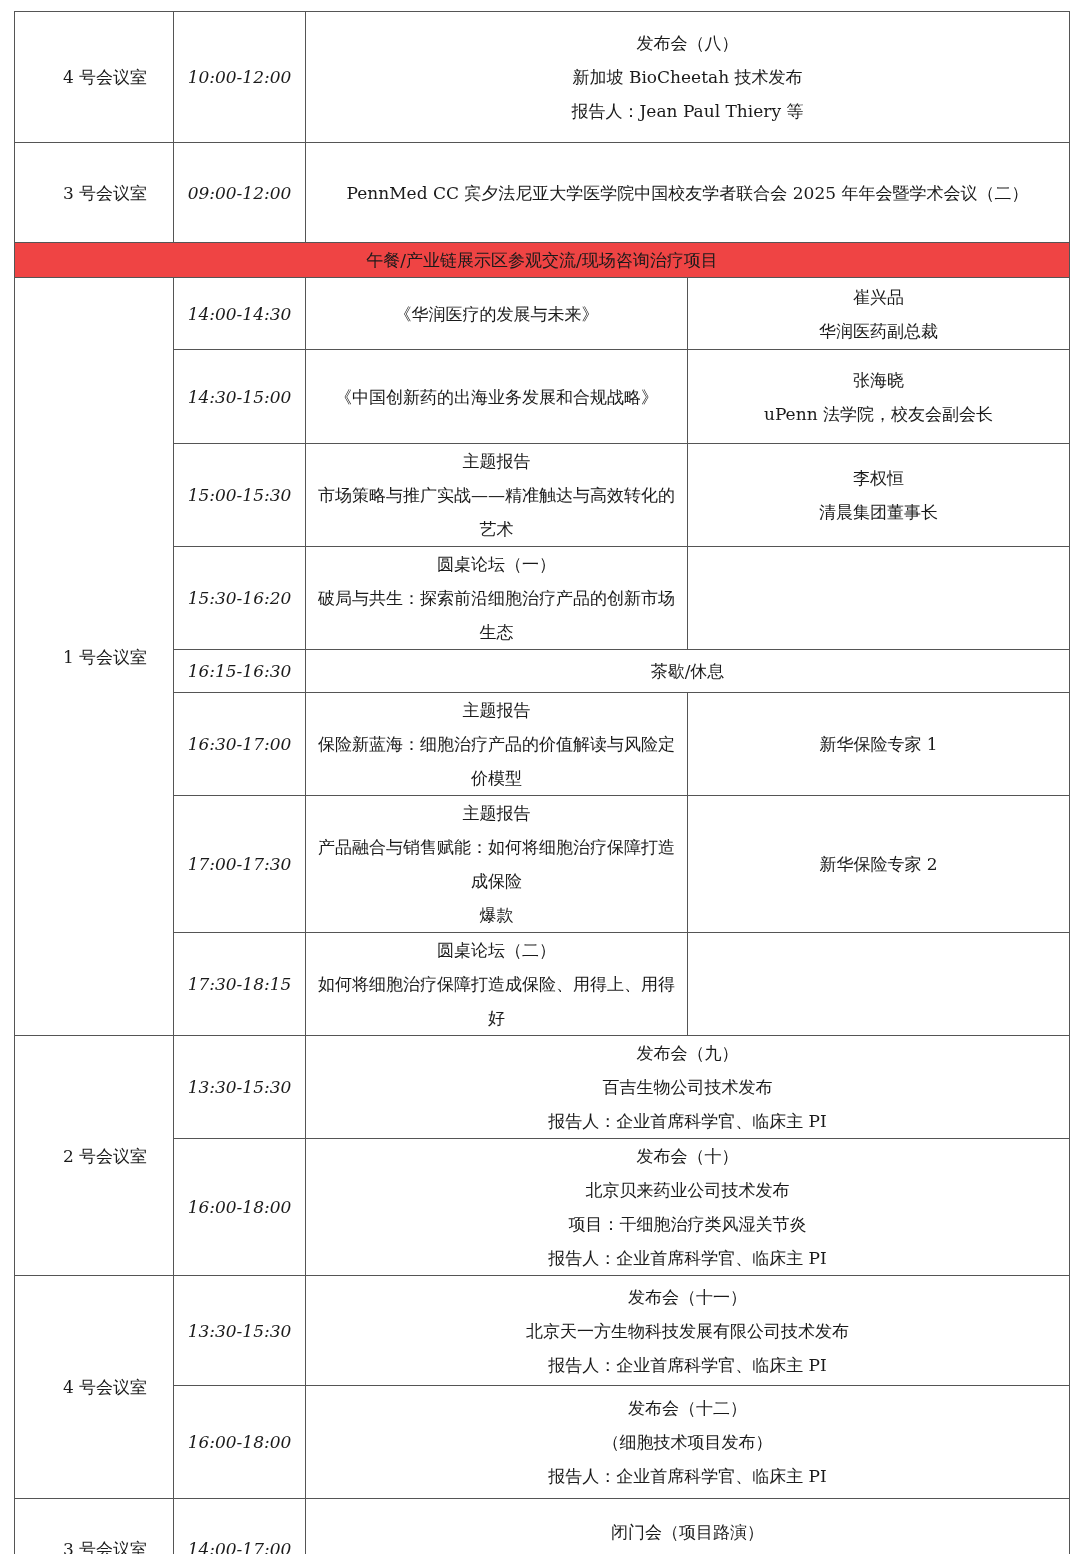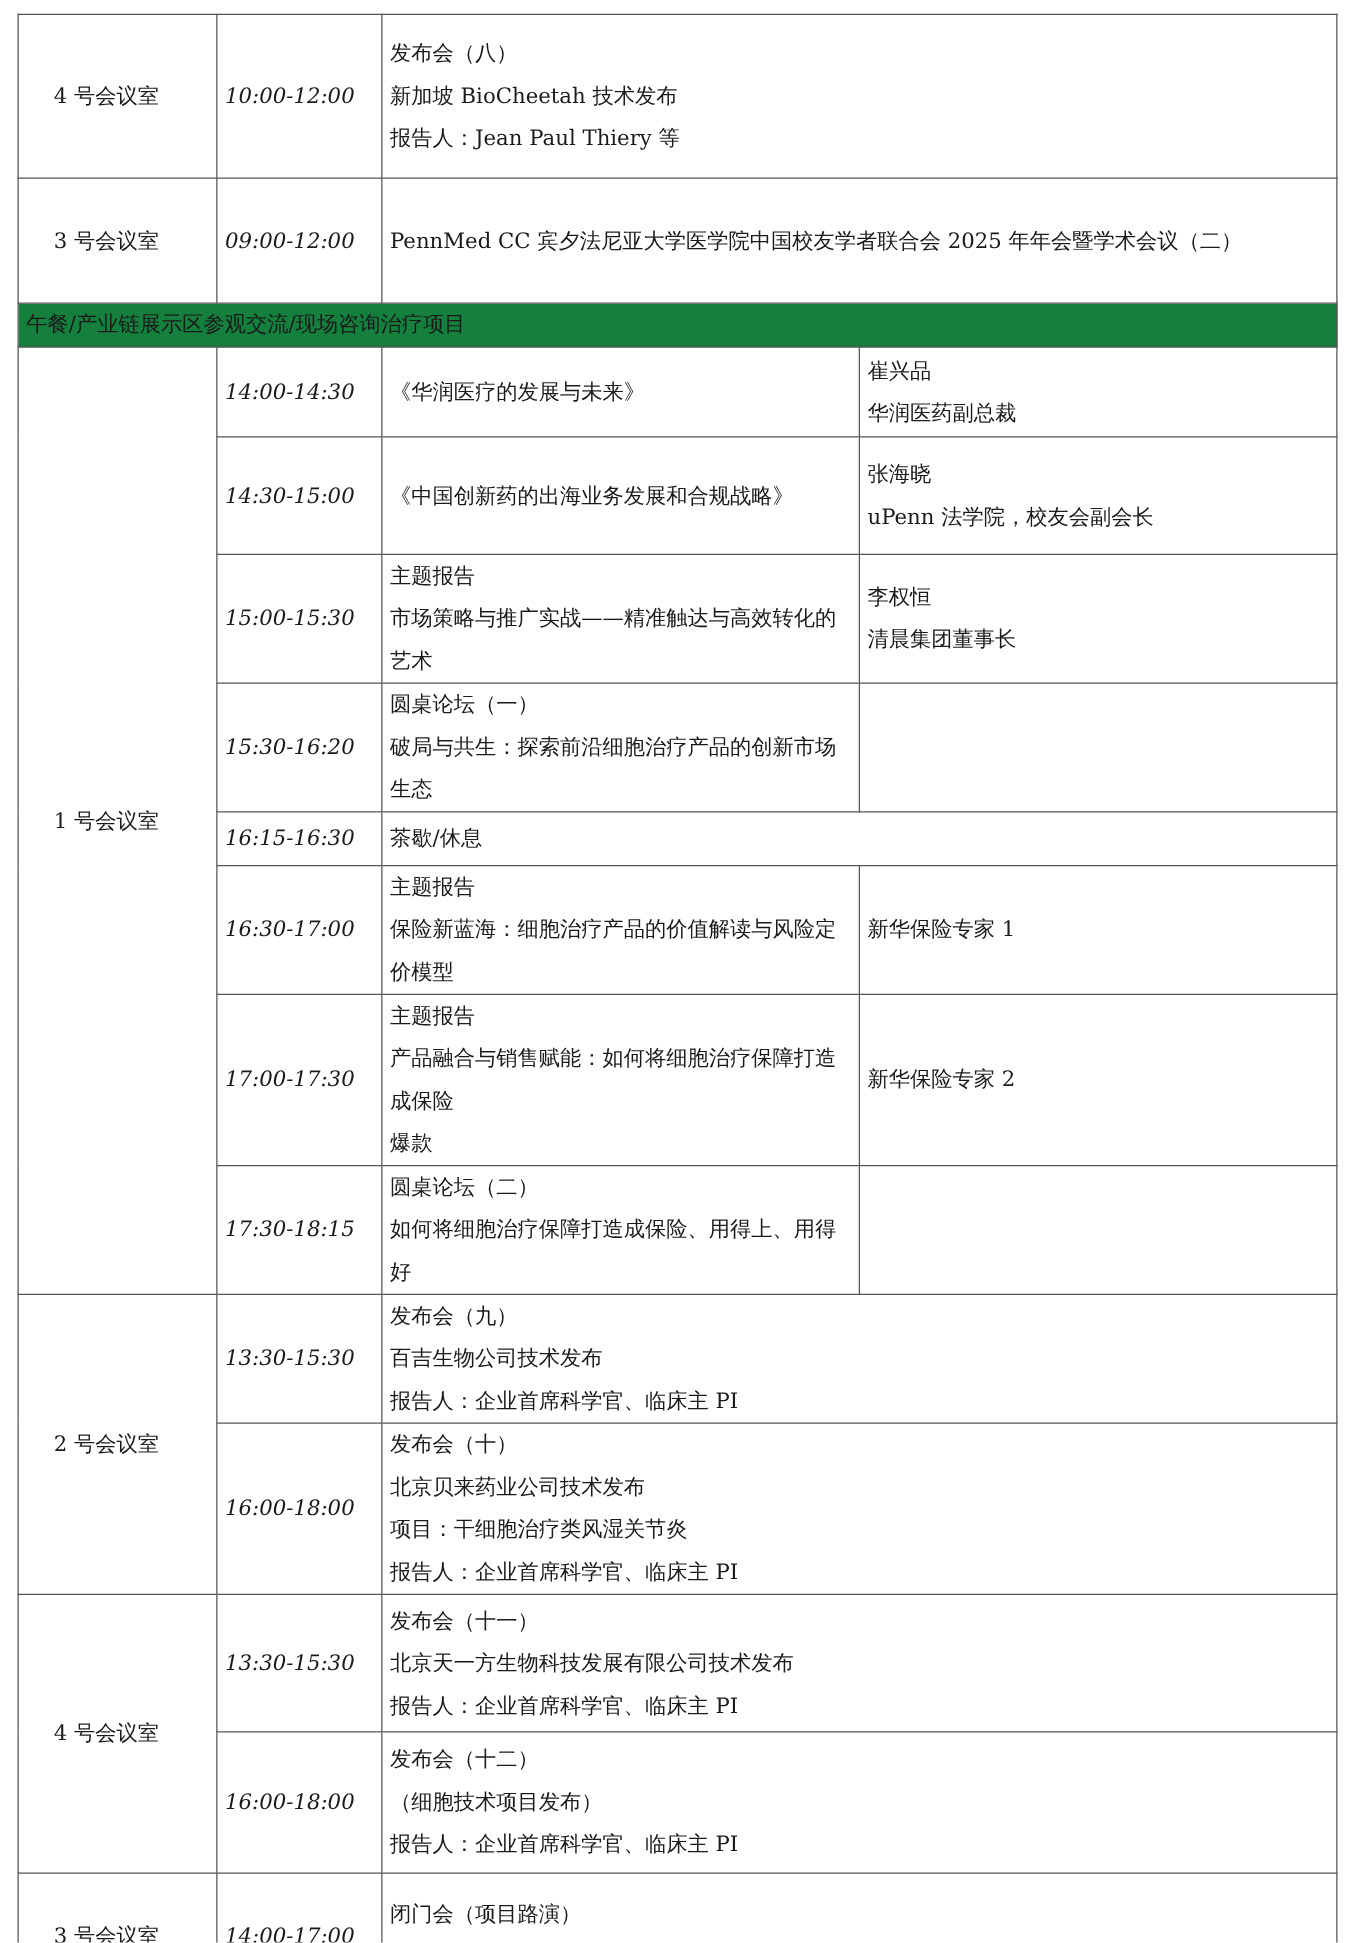--- a/index.html
+++ b/index.html
@@ -1,26 +1,26 @@
 <!DOCTYPE html>
 <html><head>
 <meta charset="utf-8">
 <style>
   html, body { margin: 0; padding: 0; background: #ffffff; }
   body { width: 1080px; height: 1554px; position: relative; overflow: hidden;
          font-family: "DejaVu Serif", "Liberation Serif", serif; color: #1a1a1a; }
   #schedule { position: absolute; left: 14px; top: 11px; width: 1056px;
               border-collapse: collapse; table-layout: fixed; font-size: 17px; }
-  #schedule td { border: 1px solid #555; text-align: left; vertical-align: middle;
+  #schedule td { border: 1px solid #555; text-align: center; vertical-align: middle;
                  padding: 0 6px; line-height: 34px; }
   #schedule td.room { width: 124px; padding-left: 28px; }
   #schedule td.time { width: 119px; font-style: italic; }
   #schedule td.speaker { width: 294px; }
   .line { display: block; }
-  tr.band td { background: #15803d; line-height: 34px; height: 34px; }
+  tr.band td { background: #ef4444; line-height: 34px; height: 34px; }
 </style>
 </head>
 <body>
 
 <table id="schedule">
 
   <tbody>
       <tr style="height:131px">
     <td class="room"><span>4 号会议室</span></td>
     <td class="time"><span>10:00-12:00</span></td>

